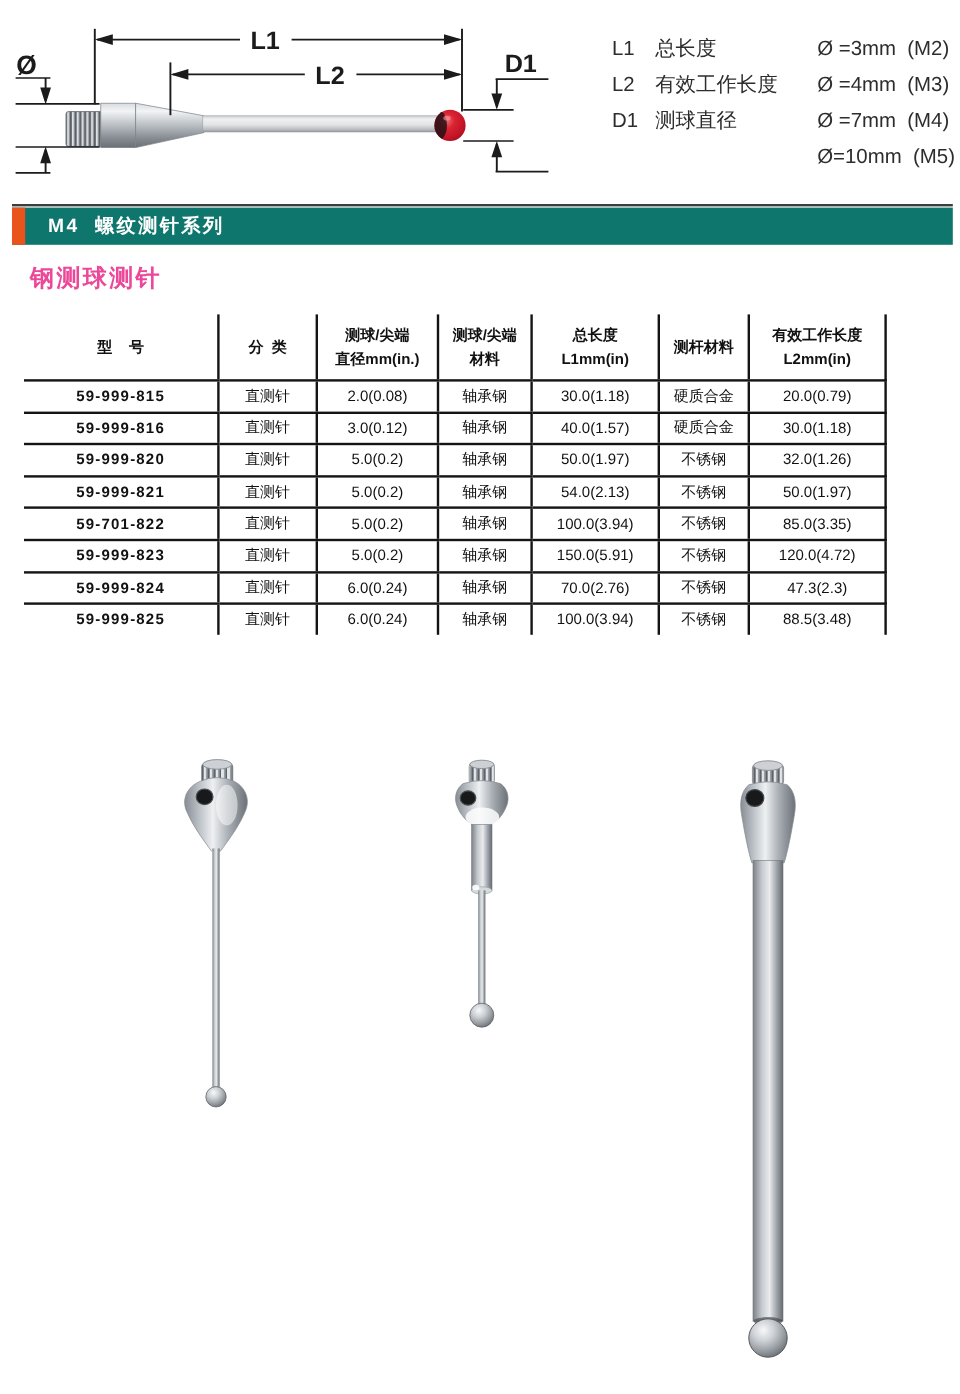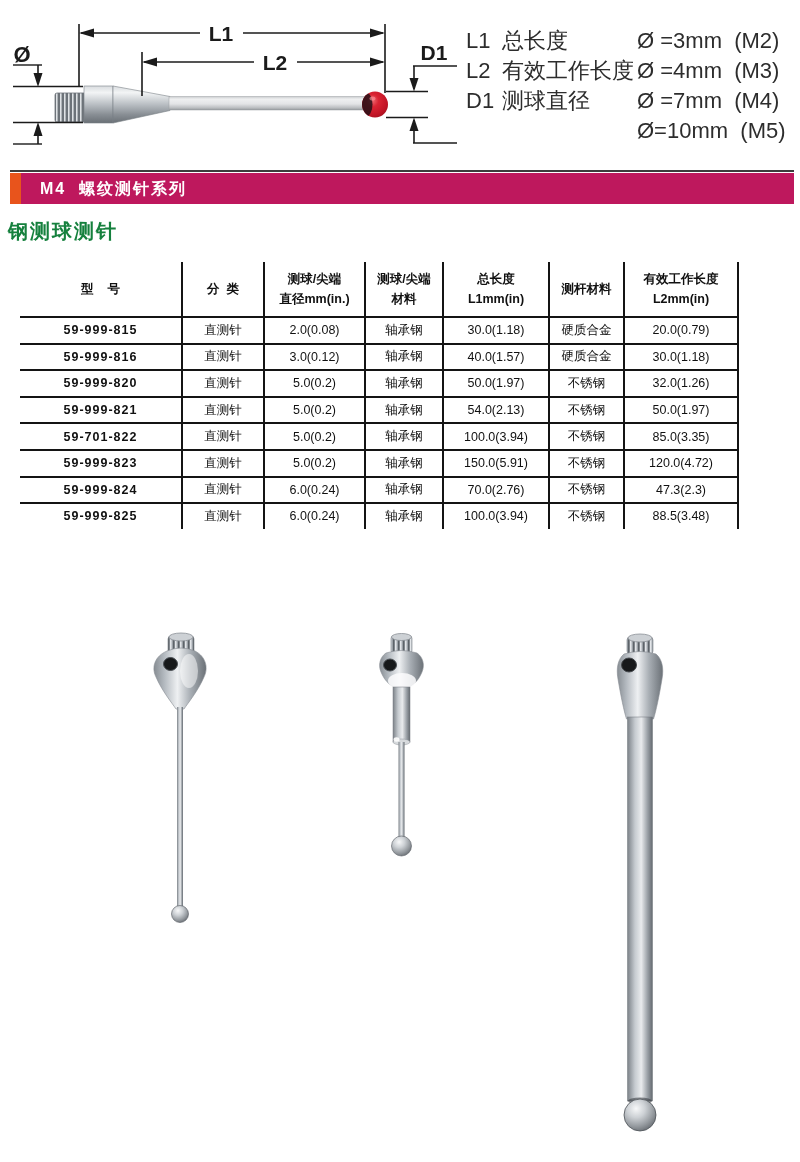--- a/index.html
+++ b/index.html
@@ -10,33 +10,33 @@
     font-family:"Liberation Sans","DejaVu Sans",sans-serif;
     color:#111;
   }
   
   #diagram-svg{position:absolute;left:0;top:0;}
 
   
   .legend-col{position:absolute;}
   #legend-dims{left:466px;top:26px;}
   #legend-threads{left:637px;top:26px;}
-  .legend-row{height:30px;line-height:30px;font-size:22px;color:#2d2d2d;white-space:pre;}
+  .legend-row{height:30px;line-height:30px;font-size:17px;color:#2d2d2d;white-space:pre;margin-left:44px;}
   .legend-code{display:inline-block;width:36px;}
 
   
   #bar-top-line{position:absolute;left:10px;top:170px;width:784px;height:2px;background:#3d3d3d;}
-  #section-bar{position:absolute;left:10px;top:173px;width:784px;height:31px;background:#be185d;}
+  #section-bar{position:absolute;left:10px;top:173px;width:784px;height:31px;background:#0f766e;}
   #section-accent{position:absolute;left:0;top:0;width:11px;height:31px;background:#e8541c;}
   #section-title{position:absolute;left:30px;top:0;height:31px;line-height:31px;
     color:#ffffff;font-size:16px;font-weight:700;letter-spacing:2px;white-space:pre;}
 
   
-  #subtitle{position:absolute;left:8px;top:218px;font-size:20px;font-weight:700;
-    letter-spacing:2px;color:#15803d;}
+  #subtitle{position:absolute;left:25px;top:218px;font-size:20px;font-weight:700;
+    letter-spacing:2px;color:#ec4899;}
 
   
   #spec-table{position:absolute;left:20px;top:262px;width:718px;
     border-collapse:collapse;table-layout:fixed;}
   #spec-table th,#spec-table td{border-left:2px solid #141414;padding:0;text-align:center;vertical-align:middle;}
   #spec-table th:first-child,#spec-table td:first-child{border-left:none;}
   #spec-table th:last-child,#spec-table td:last-child{border-right:2px solid #141414;}
   #spec-table thead th{border-bottom:2px solid #141414;height:54px;font-size:12.5px;font-weight:700;}
   #spec-table tbody td{height:24.6px;font-size:12.5px;}
   #spec-table tbody tr:not(:last-child) td{border-bottom:2px solid #141414;}

